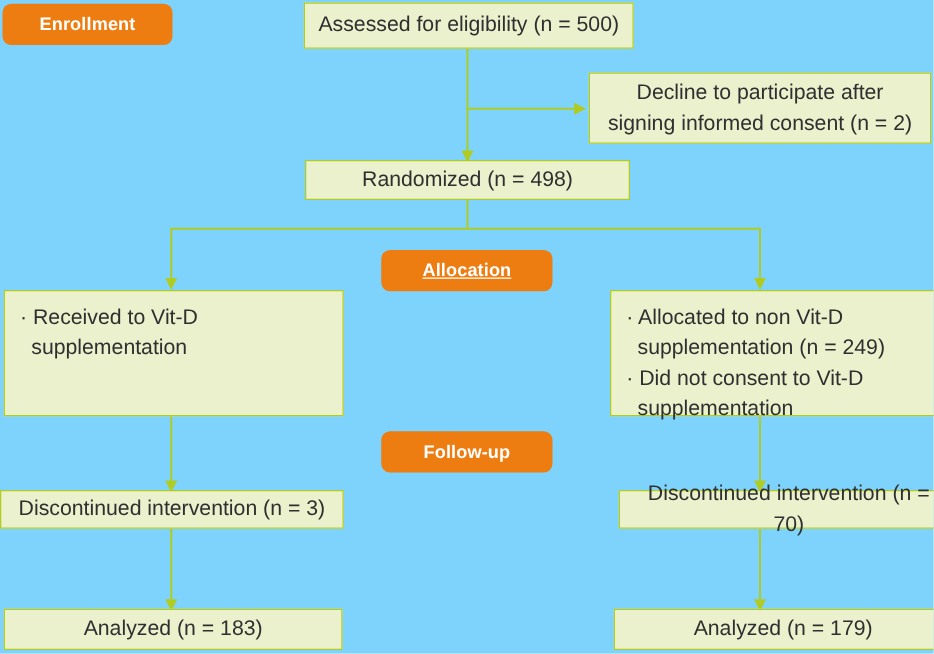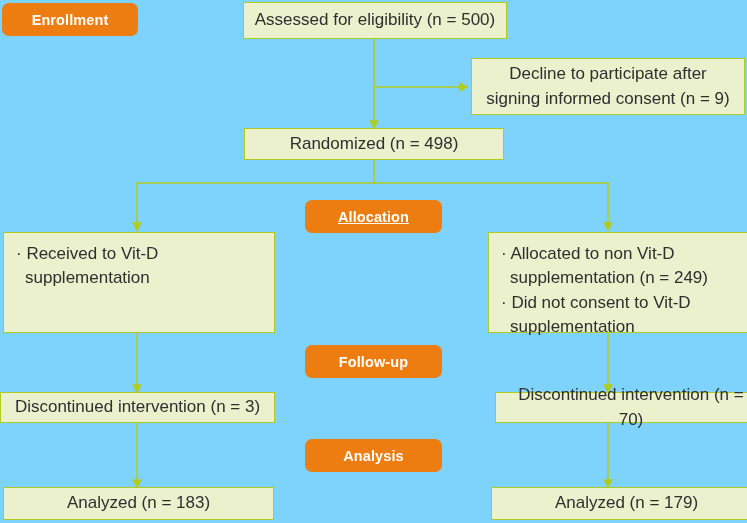--- a/index.html
+++ b/index.html
@@ -94,21 +94,21 @@
 
   <div class="stage" style="left:2px; top:3px; width:136px; height:33px;">
     <span>Enrollment</span>
   </div>
 
   <div class="node" style="left:243px; top:2px; width:264px; height:37px;">
     <span>Assessed for eligibility (n = 500)</span>
   </div>
 
   <div class="node" style="left:471px; top:58px; width:274px; height:57px;">
-    <span>Decline to participate after signing informed consent (n = 9)</span>
+    <span>Decline to participate after signing informed consent (n = 2)</span>
   </div>
 
   <div class="node" style="left:244px; top:128px; width:260px; height:32px;text-align:right;">
     <span>Randomized (n = 498)</span>
   </div>
 
   <div class="stage" style="left:305px; top:200px; width:137px; height:33px;text-decoration:underline;">
     <span>Allocation</span>
   </div>
 
@@ -126,23 +126,20 @@
   </div>
 
   <div class="node" style="left:0px; top:392px; width:275px; height:31px;">
     <span>Discontinued intervention (n = 3)</span>
   </div>
 
   <div class="node" style="left:495px; top:392px; width:272px; height:31px;">
     <span>Discontinued intervention (n = 70)</span>
   </div>
 
-  <div class="stage" style="left:305px; top:439px; width:137px; height:33px;">
-    <span>Analysis</span>
-  </div>
 
   <div class="node" style="left:3px; top:487px; width:271px; height:33px;">
     <span>Analyzed (n = 183)</span>
   </div>
 
   <div class="node" style="left:491px; top:487px; width:271px; height:33px;">
     <span>Analyzed (n = 179)</span>
   </div>
 
 </div>

